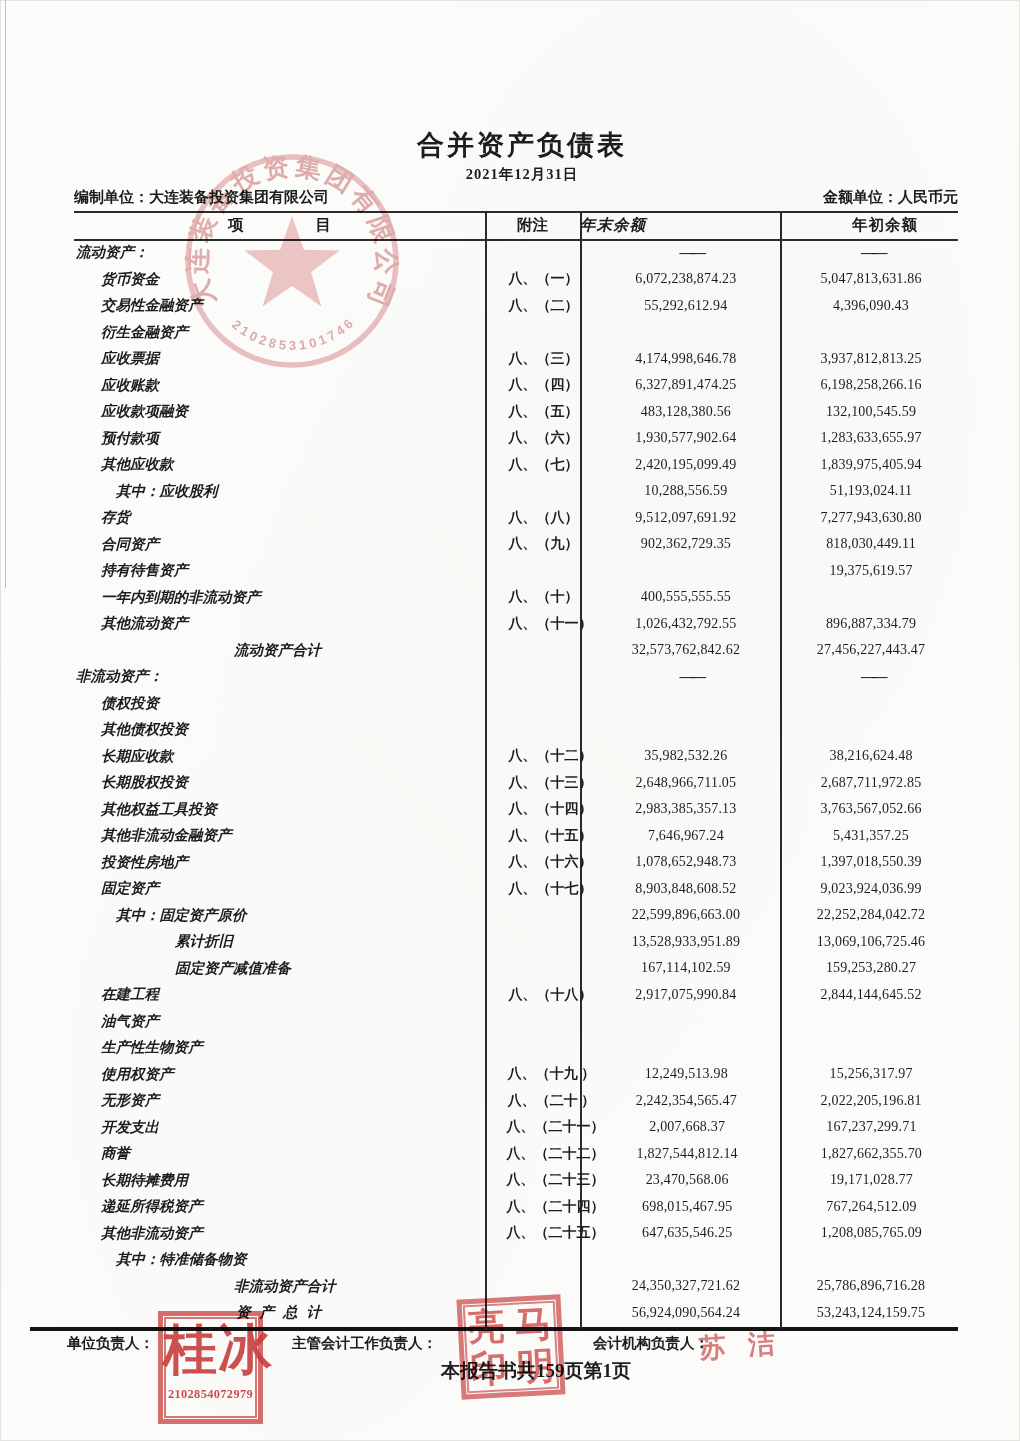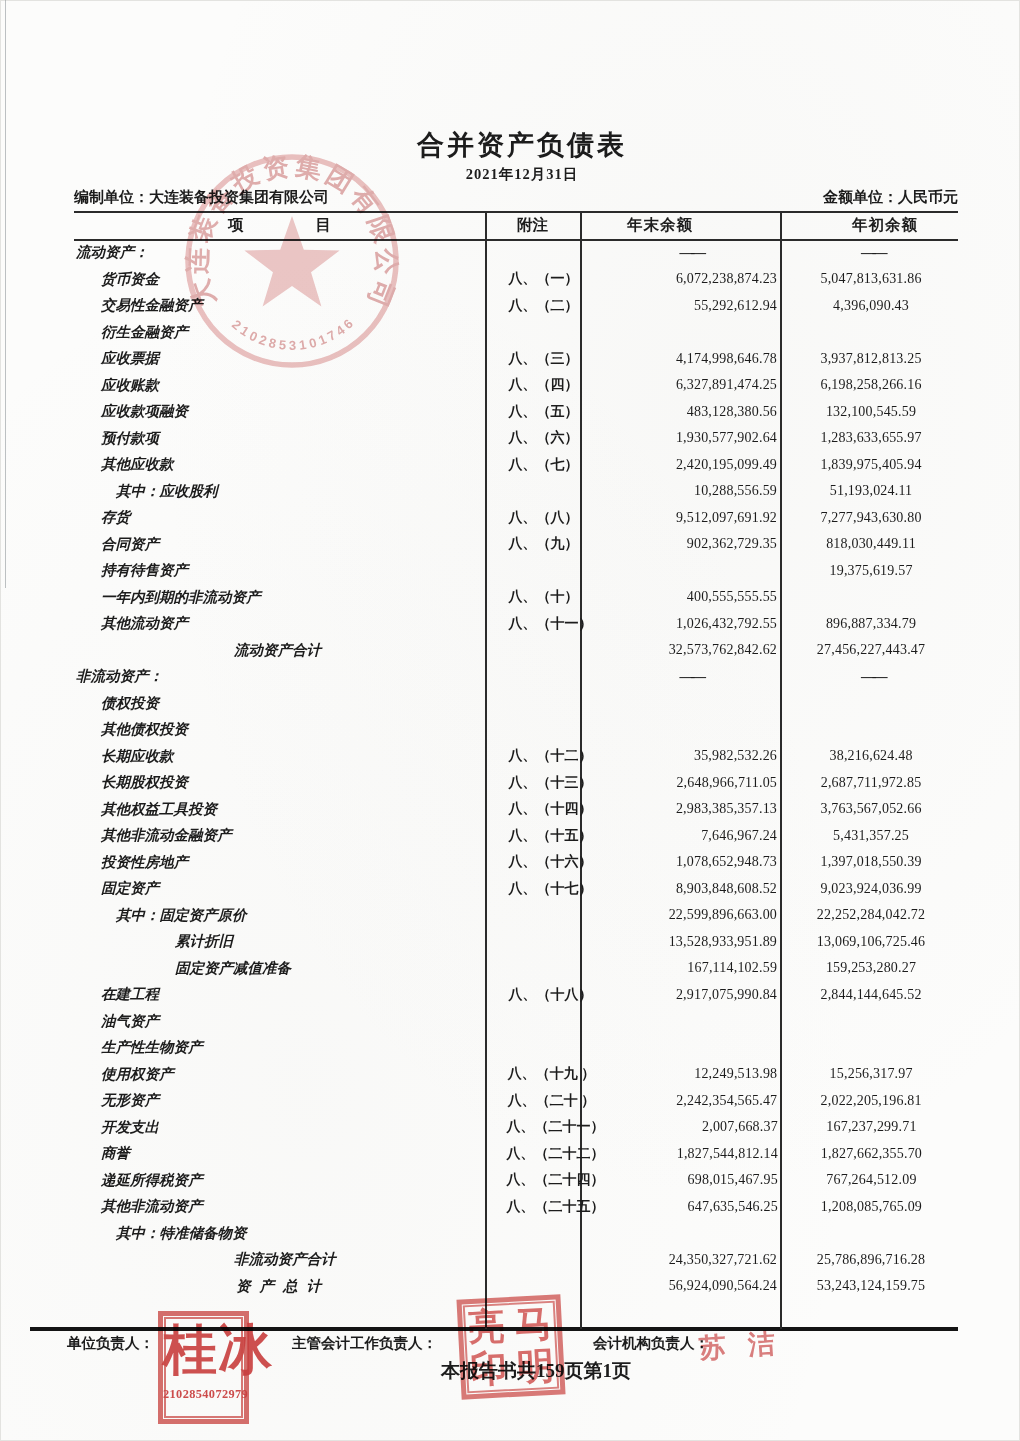--- a/index.html
+++ b/index.html
@@ -28,29 +28,29 @@
   .hl1{top:211px;left:74px;width:884px;height:2px;}
   .hl2{top:239px;left:74px;width:884px;height:1.6px;}
   .hl3{top:1327px;left:30px;width:928px;height:3.5px;background:#141414;}
   .vline{position:absolute;top:212px;height:1117px;width:1.6px;background:#2b2b2b;}
   .vl1{left:485px;} .vl2{left:580px;} .vl3{left:780px;}
 
   .thead{position:absolute;top:212px;left:74px;width:884px;height:27px;display:flex;
          align-items:center;font-size:15.5px;font-weight:bold;}
   .th-item{width:411px;display:flex;justify-content:center;gap:72px;}
   .th-note{width:95px;text-align:center;}
-  .th-end{width:160px;text-align:center;letter-spacing:1px;}
+  .th-end{width:160px;text-align:left;letter-spacing:1px;font-style:italic;}
   .th-begin{width:178px;text-align:right;letter-spacing:1px;}
 
   .tbody{position:absolute;top:239.5px;left:74px;width:884px;}
   .row{display:flex;align-items:center;height:26.5px;}
   .c-item{width:411px;font-weight:bold;font-size:14.5px;white-space:nowrap;}
   .c-item .lbl{display:inline-block;font-style:italic;}
   .c-note{width:95px;box-sizing:border-box;padding-left:5px;font-size:14px;font-weight:bold;white-space:nowrap;margin-left:35px;}
-  .c-end{width:200px;box-sizing:border-box;text-align:right;padding-right:10px;}
+  .c-end{width:200px;box-sizing:border-box;text-align:center;padding-right:10px;}
   .c-begin{width:178px;box-sizing:border-box;text-align:center;padding-right:3px;}
   .num{font-size:14px;letter-spacing:.2px;}
   .t-section .c-item .lbl{padding-left:2px;}
   .t-item   .c-item .lbl{padding-left:27px;}
   .t-sub    .c-item .lbl{padding-left:42px;}
   .t-subsub .c-item .lbl{padding-left:101px;}
   .t-total  .c-item .lbl{padding-left:160px;}
   .t-grand  .c-item .lbl{padding-left:162px;letter-spacing:9px;}
   .t-section .c-end,.t-section .c-begin{text-align:center;padding-right:0;
       font-weight:bold;letter-spacing:-3.5px;font-size:15px;}
@@ -60,21 +60,21 @@
   .fl-unit{position:absolute;left:67px;top:0;}
   .fl-chief{position:absolute;left:292px;top:0;}
   .fl-org{position:absolute;left:593px;top:0;}
   .page-note{position:absolute;top:1358px;left:441px;font-size:19px;font-weight:bold;}
 
   
   .stamp{mix-blend-mode:multiply;}
   .round-stamp{position:absolute;left:178px;top:150px;width:228px;height:222px;opacity:.62;}
   .sq-stamp{position:absolute;box-sizing:border-box;border:5px solid rgba(203,60,58,.8);}
   .sq-stamp::before{content:"";position:absolute;inset:1px;border:2px solid rgba(203,60,58,.75);}
-  .stamp-gui{left:158px;top:1311px;width:91px;height:113px;opacity:.92;}
+  .stamp-gui{left:158px;top:1311px;width:105px;height:113px;opacity:.92;}
   .stamp-gui .name{margin-top:3px;text-align:center;font-size:54px;line-height:62px;
       font-weight:900;color:rgba(200,45,45,.9);letter-spacing:1px;white-space:nowrap;}
   .stamp-gui .no{text-align:center;font-size:12.3px;font-weight:bold;color:rgba(200,45,45,.92);
       letter-spacing:.4px;margin-top:6px;white-space:nowrap;}
   .stamp-ma{left:459px;top:1297px;width:104px;height:100px;transform:rotate(-3deg);opacity:.85;
       display:grid;grid-template-columns:1fr 1fr;align-content:center;justify-items:center;}
   .stamp-ma span{font-size:37px;font-weight:900;color:rgba(205,55,52,.85);line-height:42px;}
   .signature{position:absolute;left:699px;top:1327px;font-size:27px;color:#dc8080;
       letter-spacing:22px;transform:rotate(-4deg);font-weight:bold;white-space:nowrap;}
 </style>
@@ -348,20 +348,26 @@
     <div class="c-begin num">167,237,299.71</div>
   </div>
 
   <div class="row t-item">
     <div class="c-item"><span class="lbl">商誉</span></div>
     <div class="c-note">八、（二十二）</div>
     <div class="c-end num">1,827,544,812.14</div>
     <div class="c-begin num">1,827,662,355.70</div>
   </div>
 
+  <div class="row t-item">
+    <div class="c-item"><span class="lbl">长期待摊费用</span></div>
+    <div class="c-note">八、（二十三）</div>
+    <div class="c-end num">23,470,568.06</div>
+    <div class="c-begin num">19,171,028.77</div>
+  </div>
 
   <div class="row t-item">
     <div class="c-item"><span class="lbl">递延所得税资产</span></div>
     <div class="c-note">八、（二十四）</div>
     <div class="c-end num">698,015,467.95</div>
     <div class="c-begin num">767,264,512.09</div>
   </div>
 
   <div class="row t-item">
     <div class="c-item"><span class="lbl">其他非流动资产</span></div>

